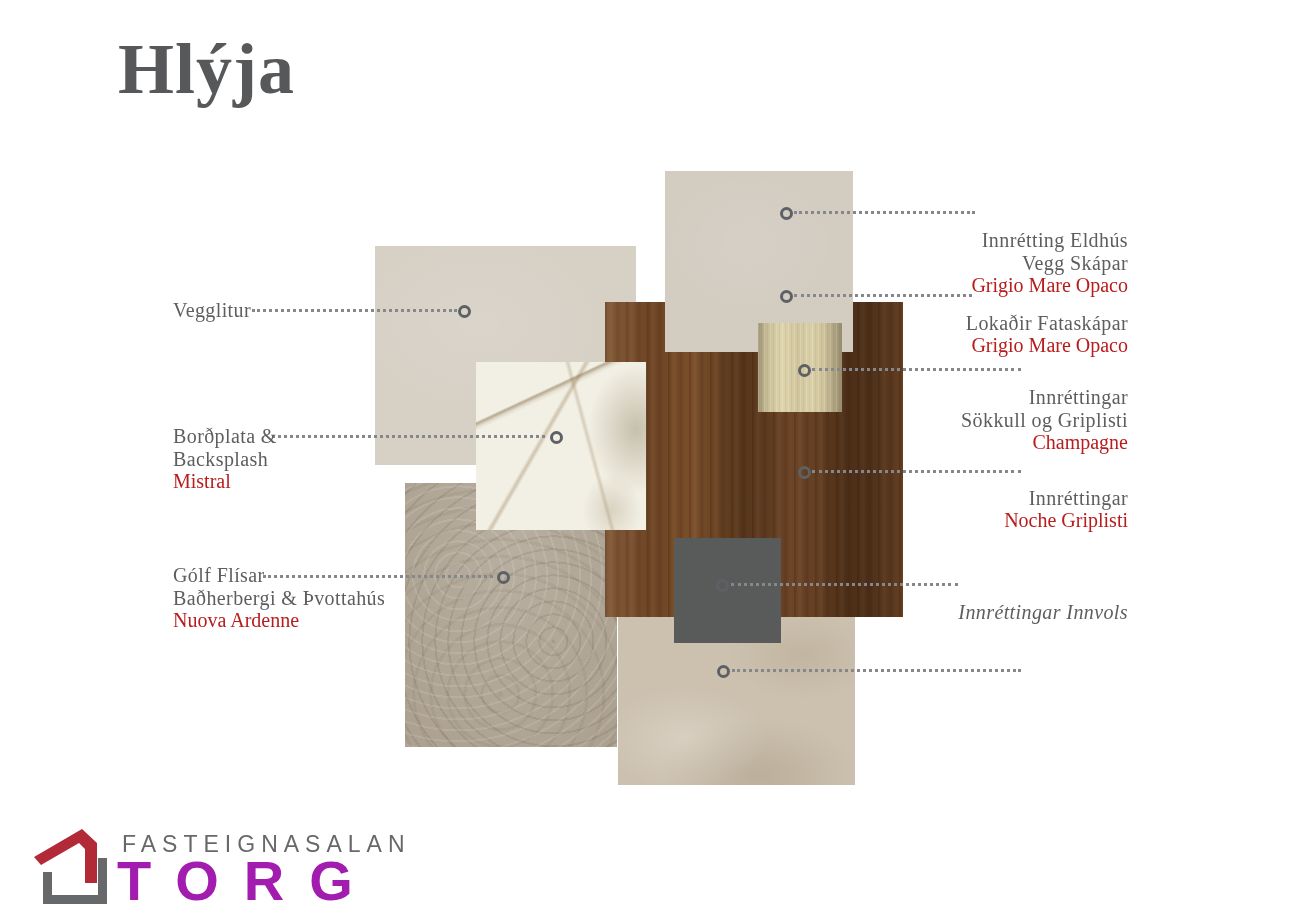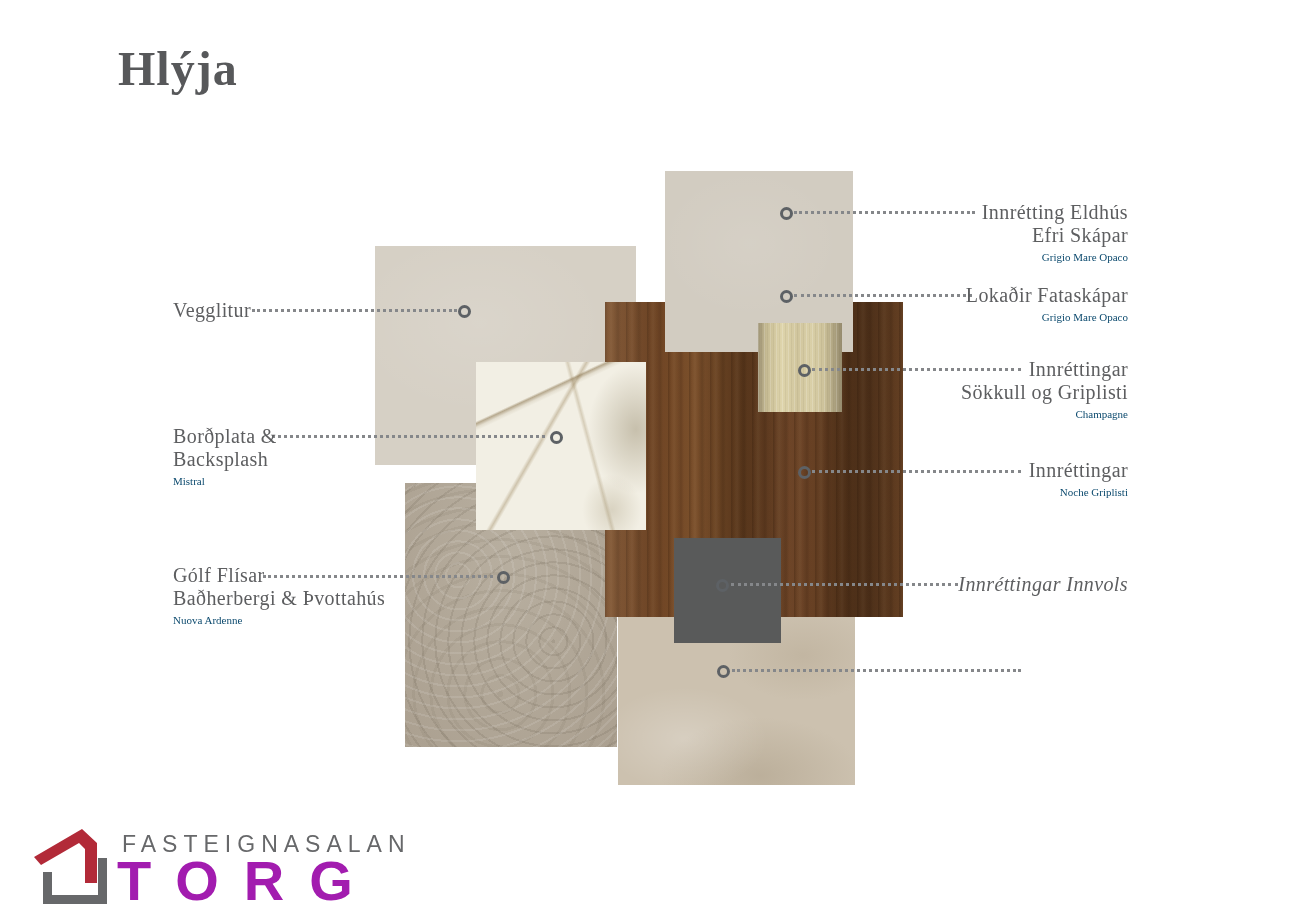--- a/index.html
+++ b/index.html
@@ -1,19 +1,19 @@
 <!DOCTYPE html>
 <html><head>
 <meta charset="utf-8">
 <style>
   html,body{margin:0;padding:0;background:#ffffff;}
   .canvas{position:relative;width:1300px;height:919px;background:#ffffff;overflow:hidden;
           font-family:"Liberation Serif",serif;}
 
-  .title{position:absolute;left:118px;top:40px;margin:0;font-size:48px;line-height:58px;
+  .title{position:absolute;left:118px;top:40px;margin:0;font-size:72px;line-height:58px;
          font-weight:bold;color:#57585a;letter-spacing:1px;}
 
   
   .sw{position:absolute;}
   .sw-vegglitur{left:375px;top:246px;width:261px;height:219px;background:#d6d0c5;
     background-image:radial-gradient(ellipse 70% 60% at 40% 35%, rgba(255,255,255,0.10), rgba(0,0,0,0) 70%);z-index:1;}
   .sw-rough{left:405px;top:483px;width:212px;height:264px;background-color:#b2a897;
     background-image:
       repeating-radial-gradient(circle at 25% 35%, rgba(255,255,255,0.10) 0 2px, rgba(255,255,255,0) 2px 11px),
       repeating-radial-gradient(circle at 70% 60%, rgba(92,82,66,0.14) 0 2px, rgba(92,82,66,0) 2px 13px),
@@ -45,22 +45,22 @@
   .sw-gray{left:674px;top:538px;width:107px;height:105px;background:#595a5a;z-index:4;}
 
   
   .leader{position:absolute;height:0;border-top:3px dotted #85878a;z-index:5;}
   .ring{position:absolute;width:7px;height:7px;border:3px solid #5d6165;border-radius:50%;
         background:transparent;z-index:6;}
 
   
   .lbl{position:absolute;color:#5d5e60;z-index:5;}
   .lbl .main{font-size:20px;line-height:23px;letter-spacing:0.4px;}
-  .lbl .sub{font-size:11px;line-height:21px;color:#0c4a6e;}
-  .lbl.right{text-align:right;}
+  .lbl .sub{font-size:20px;line-height:21px;color:#b91c1c;}
+  .lbl.right{text-align:right;margin-top:28px;}
 
   
   .logo-icon{position:absolute;left:30px;top:824px;width:90px;height:95px;z-index:5;}
   .logo-tagline{position:absolute;left:122px;top:831px;font-family:"Liberation Sans",sans-serif;
       font-size:23px;font-weight:normal;letter-spacing:6px;color:#67686a;z-index:5;}
   .logo-brand{position:absolute;left:117px;top:849px;font-family:"Liberation Sans",sans-serif;
       font-size:56px;line-height:64px;font-weight:bold;letter-spacing:25px;color:#a21caf;z-index:5;}
 </style>
 </head>
 <body>
@@ -116,21 +116,21 @@
   </div>
 
   <div class="lbl left" style="left:173px;top:425px;">
     <div class="main">Borðplata &amp;</div>
     <div class="main">Backsplash</div>
     <div class="sub">Mistral</div>
   </div>
 
   <div class="lbl right" style="right:172px;top:201px;">
     <div class="main">Innrétting Eldhús</div>
-    <div class="main">Efri Skápar</div>
+    <div class="main">Vegg Skápar</div>
     <div class="sub">Grigio Mare Opaco</div>
   </div>
 
   <div class="lbl right" style="right:172px;top:284px;">
     <div class="main">Lokaðir Fataskápar</div>
     <div class="sub">Grigio Mare Opaco</div>
   </div>
 
   <div class="lbl right" style="right:172px;top:358px;">
     <div class="main">Innréttingar</div>

